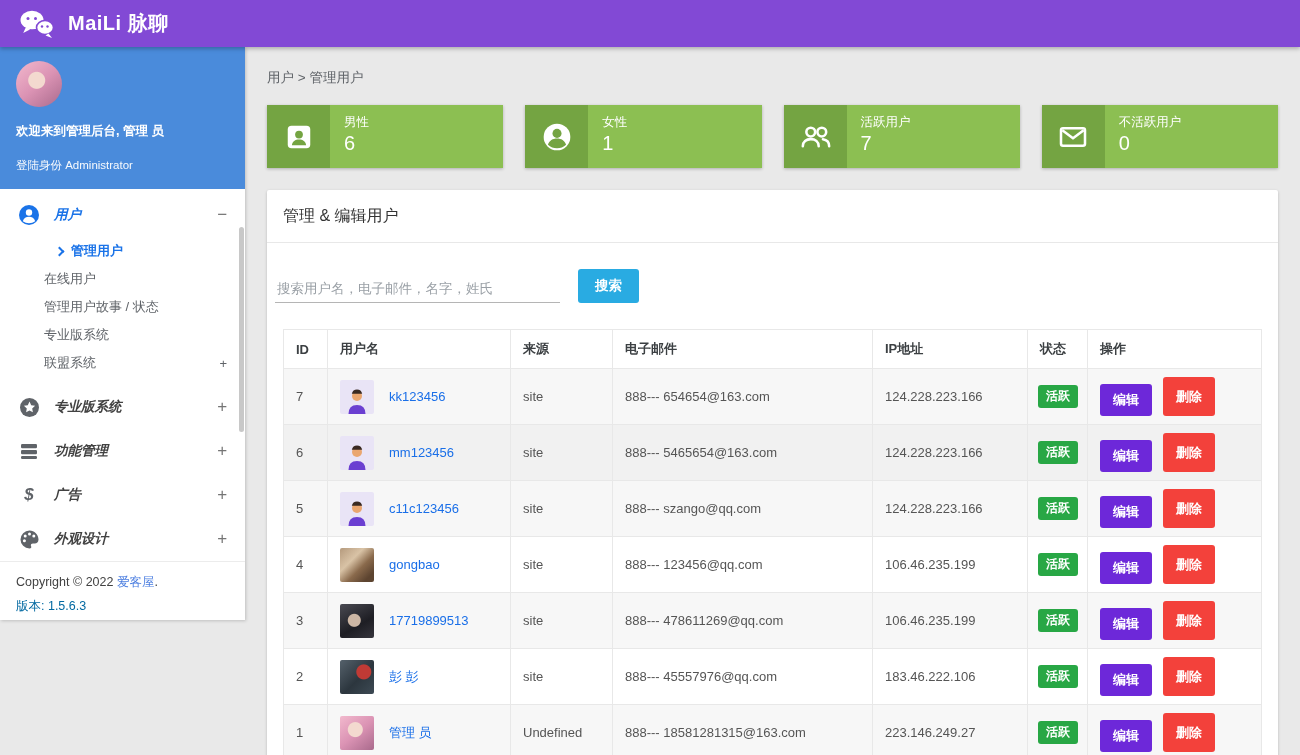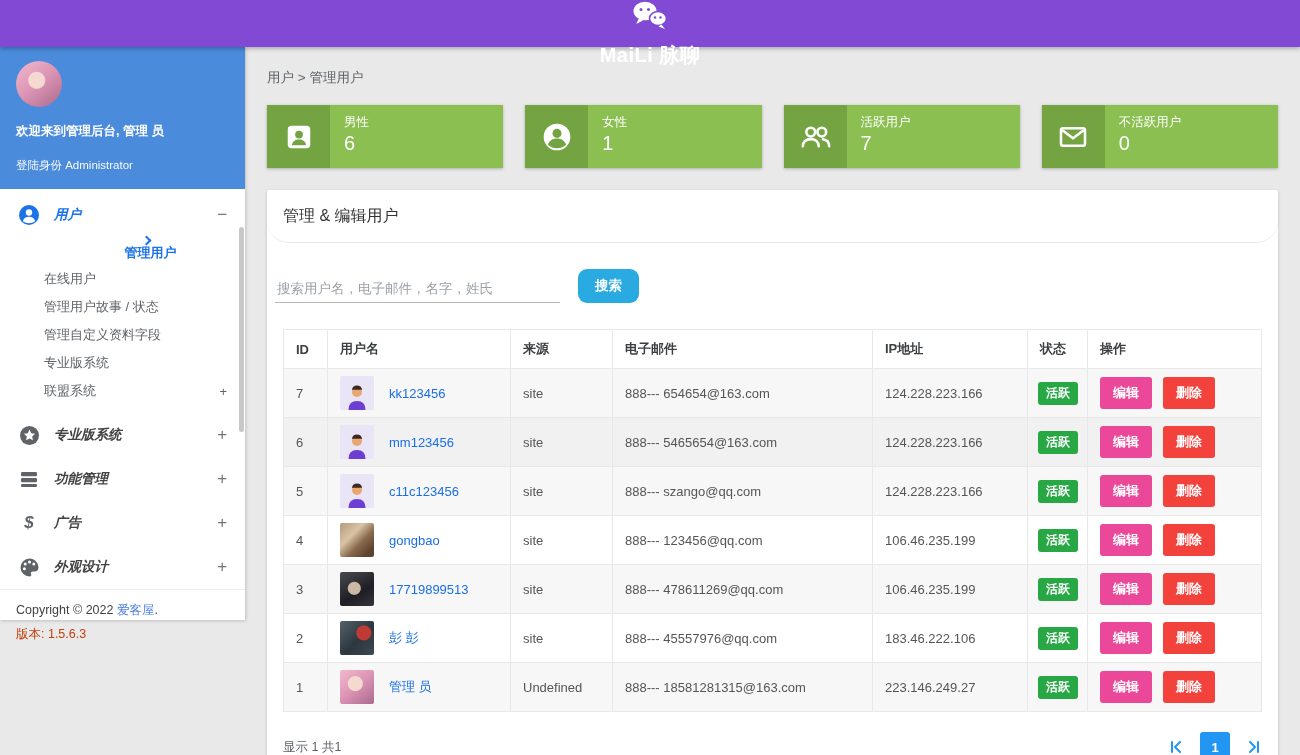--- a/index.html
+++ b/index.html
@@ -1,21 +1,21 @@
 <!DOCTYPE html>
 <html><head>
 <meta charset="utf-8">
 <style>
   * { margin:0; padding:0; box-sizing:border-box; }
   html,body { width:1300px; height:755px; overflow:hidden; }
   body { font-family:"Liberation Sans","DejaVu Sans",sans-serif; background:#e9e9e9; }
 
   
   .topbar { height:47px; background:#8249d5; display:flex; align-items:center;
-            padding:0 18px; gap:12px; box-shadow:0 2px 4px rgba(0,0,0,.25); position:relative; z-index:5;flex-direction:column; }
+            padding:0 18px; gap:12px; box-shadow:0 2px 4px rgba(0,0,0,.25); position:relative; z-index:5; }
   .topbar .brand-title { color:#fff; font-size:20px; font-weight:bold; letter-spacing:.5px; }
 
   
   .layout { display:flex; height:708px; }
 
   
   .sidebar { width:245px; background:#fff; height:573px; position:relative;
              box-shadow:1px 1px 3px rgba(0,0,0,.18); flex:none; }
   .profile { background:#4a8bdb; padding:14px 16px 16px; color:#fff; }
   .profile .avatar-lg { width:46px; height:46px; border-radius:50%;
@@ -27,53 +27,53 @@
   .menu { padding-top:4px; }
   .menu-item { height:44px; display:flex; align-items:center; padding:0 18px;
                color:#424242; font-size:13.5px; font-weight:bold; cursor:pointer;font-style:italic; }
   .menu-item .mi-icon { width:22px; height:22px; margin-right:14px; display:flex;
                         align-items:center; justify-content:center; flex:none; }
   .menu-item .mi-label.active { color:#1a73e8; }
   .menu-item .toggle { margin-left:auto; color:#757575; font-weight:normal; font-size:17px; }
   .submenu { padding:0 0 8px; }
   .submenu-item { height:28px; display:flex; align-items:center; padding-left:44px;
                   font-size:13px; color:#5f6368; cursor:pointer; }
-  .submenu-item.active { padding-left:56px; color:#1a73e8; font-weight:bold;flex-direction:column; }
+  .submenu-item.active { padding-left:56px; color:#1a73e8; font-weight:bold; }
   .chev { width:7px; height:7px; border-right:2px solid #1a73e8; border-top:2px solid #1a73e8;
           transform:rotate(45deg); margin-right:8px; flex:none; }
   .dollar-glyph { font-size:17px; color:#5f6368; font-weight:bold; }
 
   .side-scrollbar { position:absolute; right:1px; top:180px; width:5px; height:205px;
                     background:#c8c8c8; border-radius:3px; }
 
   .copyright { border-top:1px solid #ececec; padding:12px 16px; font-size:12.5px; color:#424242; }
   .copyright a { color:#4a7de0; text-decoration:none; }
-  .version { margin-top:7px; font-size:12.5px; color:#c2410c; }
+  .version { margin-top:7px; font-size:12.5px; color:#0369a1; }
 
   
   .main { flex:1; padding:16px 22px 0; overflow:hidden; }
   .breadcrumb { color:#5f6368; font-size:13.5px; margin:6px 0 18px; }
 
   .cards { display:flex; gap:22px; }
   .card { flex:1; height:63px; display:flex; box-shadow:0 1px 3px rgba(0,0,0,.25); cursor:pointer; }
   .card-icon { width:63px; background:#74a442; display:flex; align-items:center; justify-content:center; flex:none; }
   .card-body { flex:1; background:#8cbf52; padding:9px 14px; color:#fff; }
   .card-label { font-size:12.5px; }
   .card-value { font-size:20px; line-height:1.25; }
 
   .panel { background:#fff; margin-top:22px; box-shadow:0 1px 3px rgba(0,0,0,.22); border-radius:2px; }
-  .panel-title { padding:16px 16px 15px; font-size:16px; color:#333; border-bottom:1px solid #e8e8e8;border-radius:22px; }
+  .panel-title { padding:16px 16px 15px; font-size:16px; color:#333; border-bottom:1px solid #e8e8e8; }
 
   .search-row { padding:26px 8px 18px; display:flex; align-items:flex-end; gap:18px; }
   .search-input { width:285px; border:none; border-bottom:1px solid #b5b5b5; font-size:13.5px;
                   padding:6px 2px; color:#333; outline:none; background:transparent;
                   font-family:"Liberation Sans","DejaVu Sans",sans-serif; }
   .search-input::placeholder { color:#9aa0a6; }
   .search-btn { background:#29abe2; color:#fff; border:none; padding:8px 17px; font-size:13.5px;
-                border-radius:9px; font-weight:bold; cursor:pointer;
+                border-radius:3px; font-weight:bold; cursor:pointer;
                 font-family:"Liberation Sans","DejaVu Sans",sans-serif; }
 
   .table-wrap { padding:8px 16px 0; }
   table { width:100%; border-collapse:collapse; table-layout:fixed; font-size:13px; color:#555; }
   th, td { border:1px solid #e8e8e8; padding:8px 12px; text-align:left; vertical-align:middle;
            overflow:hidden; white-space:nowrap; }
   th { color:#3c4043; font-weight:bold; padding:10px 12px; background:#fff; }
   tbody tr:nth-child(odd) { background:#f7f7f7; }
   tbody tr:nth-child(2) { background:#f1f1f1; }
   td.cell-user { padding:4px 12px; }
@@ -91,21 +91,21 @@
   .av-mixed { background:radial-gradient(circle at 70% 35%, #c03a35 0 7px, transparent 8px),
               linear-gradient(135deg,#55616b,#2c363e 55%,#3d4a54); }
   .av-pink  { background:radial-gradient(circle at 45% 40%, #f3d9cf 0 7px, transparent 8px),
               linear-gradient(140deg,#f2b9cd,#db93b4 50%,#a96a8c); }
 
   .badge { display:inline-block; background:#28a745; color:#fff; font-size:12px; font-weight:bold;
            padding:3px 8px; border-radius:3px; }
   .btn-cell { display:flex; gap:11px; }
   .btn-edit, .btn-del { border:none; color:#fff; font-size:13px; font-weight:bold; padding:7px 13px;
            border-radius:3px; cursor:pointer; font-family:"Liberation Sans","DejaVu Sans",sans-serif; }
-  .btn-edit { background:#ec4899; }
+  .btn-edit { background:#6d28d9;margin-top:7px; }
   .btn-del  { background:#f3413b; }
 
   .panel-footer { display:flex; justify-content:space-between; align-items:center;
                   padding:20px 16px 24px; color:#5f6368; font-size:12.5px; }
   .pagination { display:flex; align-items:center; gap:16px; }
   .page-nav { display:flex; align-items:center; cursor:pointer; }
   .page-btn { width:30px; height:30px; background:#2196f3; color:#fff; border:none; border-radius:3px;
               font-size:13px; font-weight:bold; cursor:pointer;
               font-family:"Liberation Sans","DejaVu Sans",sans-serif; }
 </style>
@@ -154,23 +154,20 @@
       <div class="submenu">
         <div class="submenu-item active">
           <span class="chev"></span>
           <span>管理用户</span>
         </div>
         <div class="submenu-item">
           <span>在线用户</span>
         </div>
         <div class="submenu-item">
           <span>管理用户故事 / 状态</span>
-        </div>
-        <div class="submenu-item">
-          <span>管理自定义资料字段</span>
         </div>
         <div class="submenu-item">
           <span>专业版系统</span>
         </div>
         <div class="submenu-item">
           <span>联盟系统</span>
           <span class="toggle" style="margin-left:auto; padding-right:18px;">+</span>
         </div>
       </div>
 

